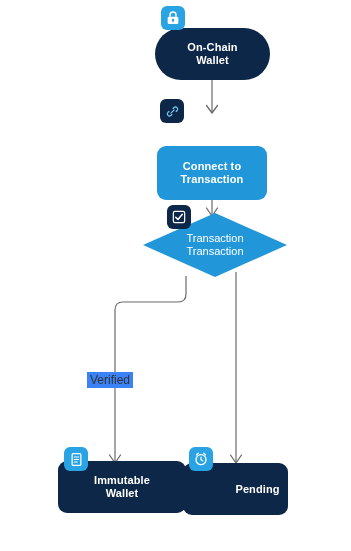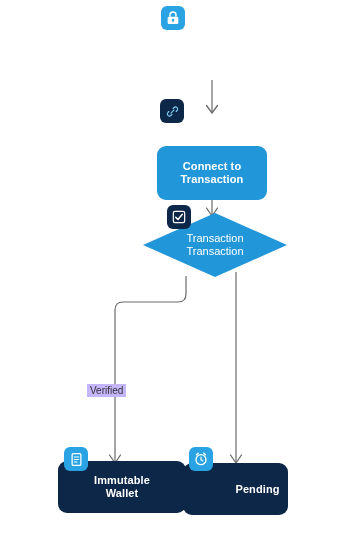--- a/index.html
+++ b/index.html
@@ -89,27 +89,26 @@
     align-items: center;
     justify-content: center;
     z-index: 5;
   }
   .badge-blue { background: #29a3e3; }
   .badge-dark { background: #0d2748; }
   .badge svg { display: block; }
   
   .edge-label {
     position: absolute;
-    font-size: 10px;
+    font-size: 12px;
     color: #333333;
-    background: #c4b5fd;
+    background: #3b82f6;
     padding: 1px 3px;
     white-space: nowrap;
     z-index: 4;
-    margin-top: 12px;
   }
 </style>
 </head>
 <body>
 
 <div id="canvas">
 
   <svg class="edges" viewBox="0 0 351 551">
 
     <g>
@@ -128,20 +127,26 @@
     </g>
 
     <g>
       <path d="M 236 272 L 236 462" stroke="#6b6b6b" stroke-width="1.2" fill="none"></path>
       <path d="M 230.5 455 L 236 463 L 241.5 455" stroke="#6b6b6b" stroke-width="1.3" fill="none" stroke-linecap="round" stroke-linejoin="round"></path>
     </g>
   </svg>
 
   <div class="edge-label" style="left:87px; top:372px;">Verified</div>
 
+  <div class="node node-pill" style="left:155px; top:28px; width:115px; height:52px;">
+    <div class="node-label">
+      <span>On-Chain</span><br>
+      <span>Wallet</span>
+    </div>
+  </div>
   <div class="badge badge-blue" style="left:161px; top:6px;">
     <svg width="16" height="16" viewBox="0 0 24 24" fill="none">
       <rect x="4" y="10" width="16" height="11" rx="2" fill="#ffffff"></rect>
       <path d="M7.5 10 V7.5 a4.5 4.5 0 0 1 9 0 V10" stroke="#ffffff" stroke-width="2.2" fill="none"></path>
       <circle cx="12" cy="15" r="1.8" fill="#29a3e3"></circle>
       <rect x="11.2" y="15" width="1.6" height="3.4" fill="#29a3e3"></rect>
     </svg>
   </div>
 
   <div class="node node-blue" style="left:157px; top:118px; width:110px; height:54px;">

